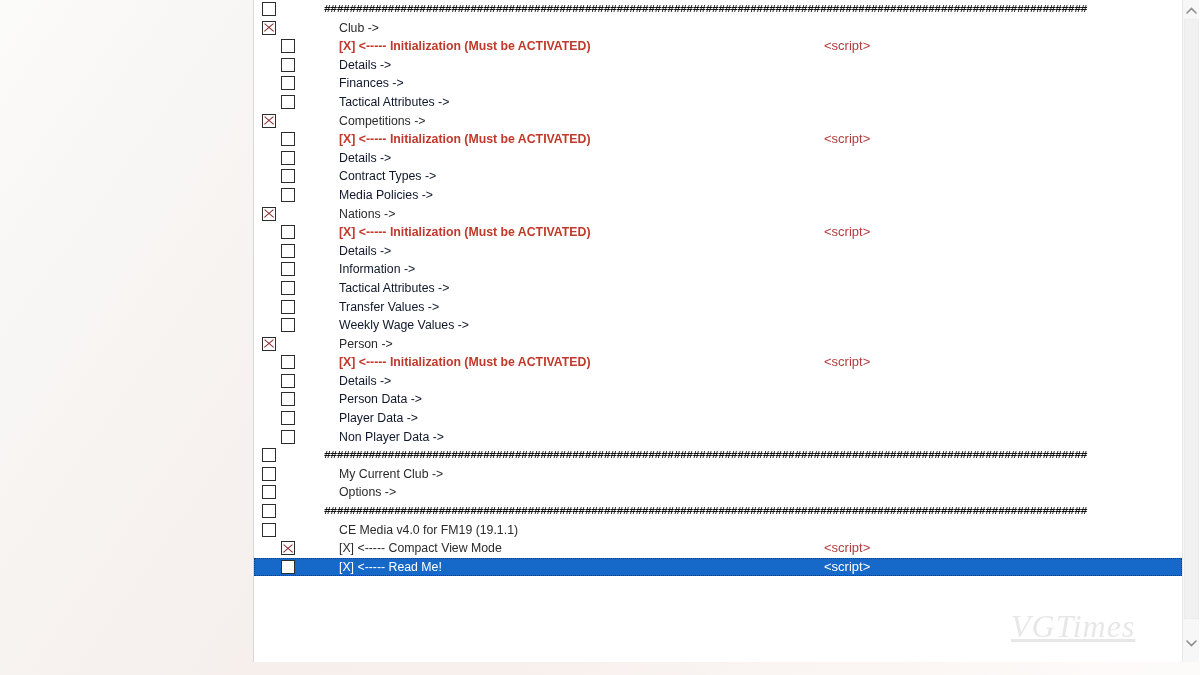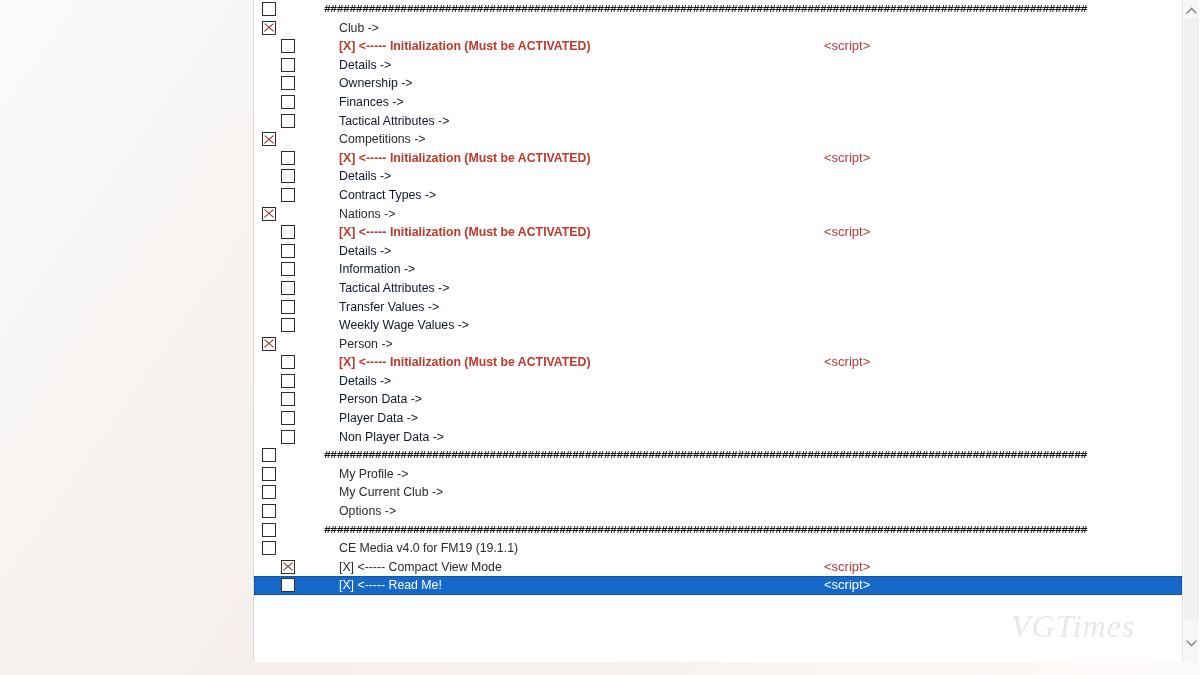--- a/index.html
+++ b/index.html
@@ -132,20 +132,21 @@
   #watermark {
     position: absolute;
     left: 757px; top: 608px;
     font-size: 32px;
     font-style: italic;
     letter-spacing: 1px;
     color: rgba(120,120,120,0.18);
     font-family: "Liberation Serif", serif;
     pointer-events: none;
     user-select: none;
+    text-decoration: underline;
   }
 </style>
 </head>
 <body>
 
 <div id="ce-window">
 
   <div id="tree-viewport">
       <div class="row">
         <span class="cb d0"></span>
@@ -159,24 +160,20 @@
         <span class="cb d1"></span>
         <span class="desc c-init">[X] &lt;----- Initialization (Must be ACTIVATED)</span>
         <span class="type">&lt;script&gt;</span>
       </div>
       <div class="row">
         <span class="cb d1"></span>
         <span class="desc c-sub">Details -&gt;</span>
       </div>
       <div class="row">
         <span class="cb d1"></span>
-        <span class="desc c-sub">Ownership -&gt;</span>
-      </div>
-      <div class="row">
-        <span class="cb d1"></span>
         <span class="desc c-sub">Finances -&gt;</span>
       </div>
       <div class="row">
         <span class="cb d1"></span>
         <span class="desc c-sub">Tactical Attributes -&gt;</span>
       </div>
       <div class="row">
         <span class="cb d0 x"></span>
         <span class="desc c-dark">Competitions -&gt;</span>
       </div>
@@ -187,20 +184,24 @@
       </div>
       <div class="row">
         <span class="cb d1"></span>
         <span class="desc c-sub">Details -&gt;</span>
       </div>
       <div class="row">
         <span class="cb d1"></span>
         <span class="desc c-sub">Contract Types -&gt;</span>
       </div>
       <div class="row">
+        <span class="cb d1"></span>
+        <span class="desc c-sub">Media Policies -&gt;</span>
+      </div>
+      <div class="row">
         <span class="cb d0 x"></span>
         <span class="desc c-dark">Nations -&gt;</span>
       </div>
       <div class="row">
         <span class="cb d1"></span>
         <span class="desc c-init">[X] &lt;----- Initialization (Must be ACTIVATED)</span>
         <span class="type">&lt;script&gt;</span>
       </div>
       <div class="row">
         <span class="cb d1"></span>
@@ -243,24 +244,20 @@
         <span class="cb d1"></span>
         <span class="desc c-sub">Player Data -&gt;</span>
       </div>
       <div class="row">
         <span class="cb d1"></span>
         <span class="desc c-sub">Non Player Data -&gt;</span>
       </div>
       <div class="row">
         <span class="cb d0"></span>
         <span class="hashes">########################################################################################################################</span>
-      </div>
-      <div class="row">
-        <span class="cb d0"></span>
-        <span class="desc c-dark">My Profile -&gt;</span>
       </div>
       <div class="row">
         <span class="cb d0"></span>
         <span class="desc c-dark">My Current Club -&gt;</span>
       </div>
       <div class="row">
         <span class="cb d0"></span>
         <span class="desc c-dark">Options -&gt;</span>
       </div>
       <div class="row">

